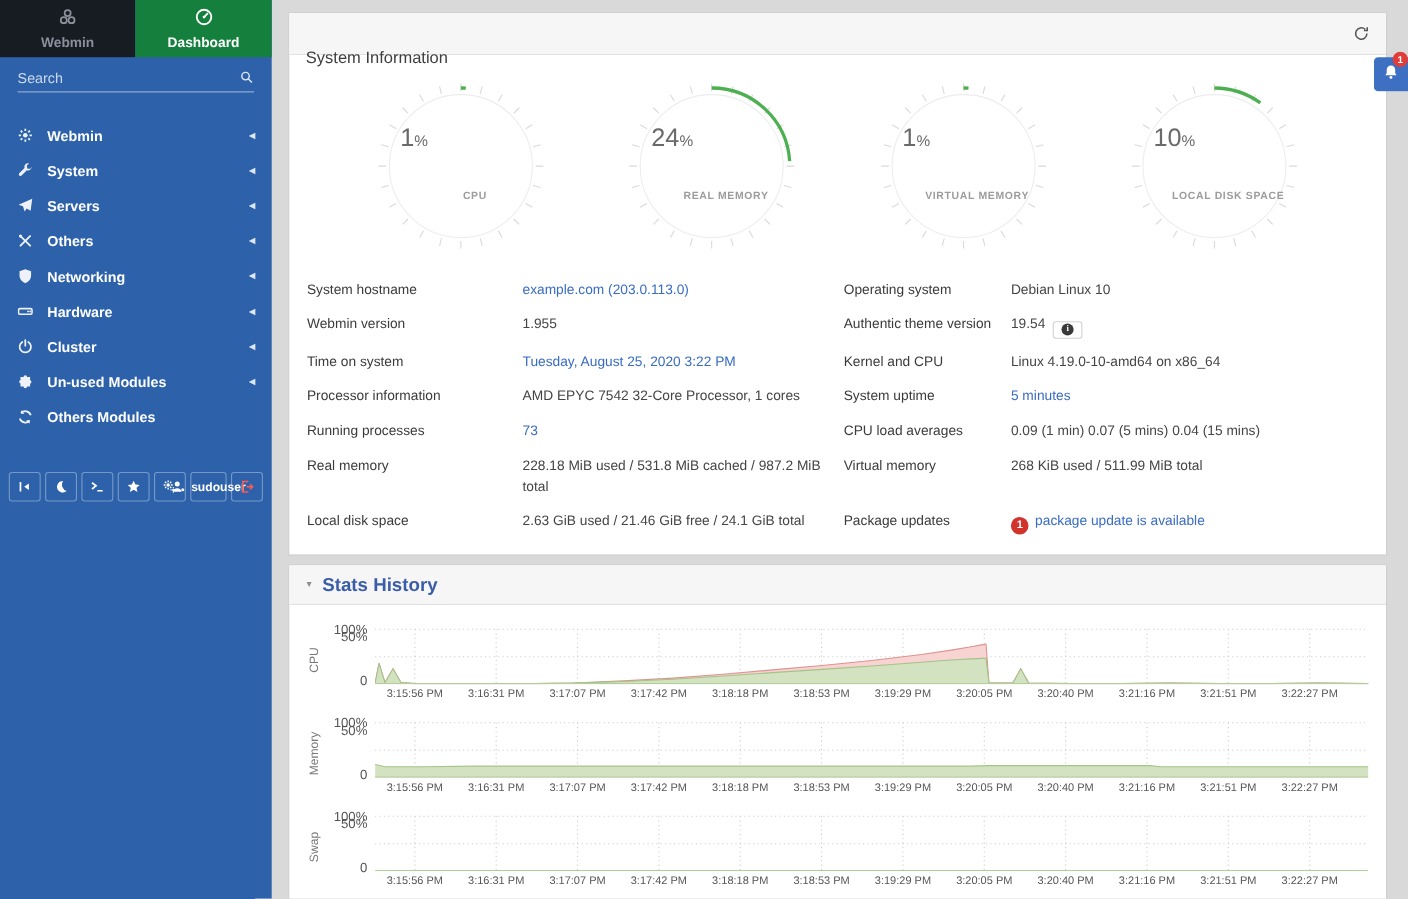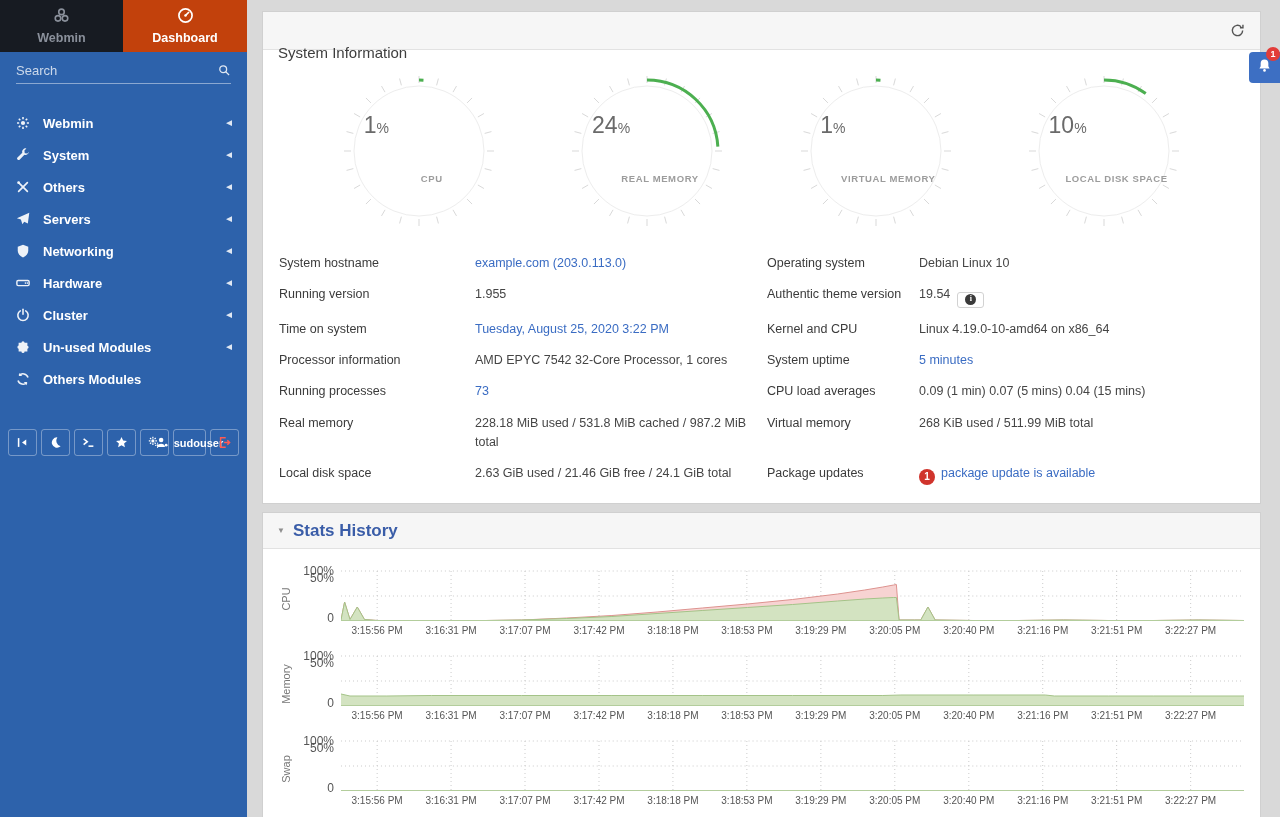--- a/index.html
+++ b/index.html
@@ -5,21 +5,21 @@
   * { box-sizing: border-box; margin: 0; padding: 0; }
   html,body { width:1280px; height:817px; overflow:hidden; }
   body { font-family:"Liberation Sans",sans-serif; background:#d9d9d9; display:flex; }
 
   
   .sidebar { width:247px; flex-shrink:0; background:#2d62ab; color:#fff; display:flex; flex-direction:column; }
   .tabs { display:flex; height:52px; flex-shrink:0; }
   .tab { display:flex; flex-direction:column; align-items:center; justify-content:center; gap:3px; cursor:pointer; }
   .tab svg { width:17px; height:17px; }
   .tab-webmin { width:123px; background:#171b22; color:#8a909b; }
-  .tab-dashboard { flex:1; background:#c2410c; color:#fff; }
+  .tab-dashboard { flex:1; background:#15803d; color:#fff; }
   .tab-label { font-size:12.5px; font-weight:bold; }
 
   .search-row { height:43px; flex-shrink:0; display:flex; align-items:center; padding:0 16px; }
   .search-wrap { flex:1; display:flex; align-items:center; border-bottom:1px solid rgba(255,255,255,.45); padding-bottom:5px; }
   .search-input { flex:1; background:transparent; border:none; outline:none; color:#fff; font-size:13px; font-family:inherit; }
   .search-input::placeholder { color:rgba(255,255,255,.75); }
   .search-icon svg { width:13px; height:13px; color:rgba(255,255,255,.85); display:block; }
 
   .menu { padding:12px 0 0; }
   .menu-item { height:32px; display:flex; align-items:center; padding:0 15px; font-size:13px; font-weight:bold; cursor:pointer; }
@@ -149,38 +149,38 @@
             <path fill="currentColor" d="M14.6 4.2a3.8 3.8 0 0 1-5 3.6l-5.5 5.5a1.7 1.7 0 0 1-2.4-2.4l5.5-5.5a3.8 3.8 0 0 1 4.7-4.8L9.6 2.9l.4 3.1 3.1.4z"></path>
           </svg>
         </span>
     <span class="mi-label">System</span>
     <span class="mi-caret">◀</span>
   </div>
 
   <div class="menu-item">
     <span class="mi-icon">
           <svg viewBox="0 0 16 16">
+            <path fill="currentColor" d="M15.2.8 1 7l4.6 1.7L7.3 14l2.1-3 4.1 2.2z"></path>
+          </svg>
+        </span>
+    <span class="mi-label">Servers</span>
+    <span class="mi-caret">◀</span>
+  </div>
+
+  <div class="menu-item">
+    <span class="mi-icon">
+          <svg viewBox="0 0 16 16">
             <g stroke="currentColor" stroke-width="1.9" stroke-linecap="round">
               <path d="M3 13 13 3"></path>
               <path d="M3 3l10 10"></path>
             </g>
             <circle cx="3" cy="3" r="1.6" fill="currentColor"></circle>
           </svg>
         </span>
     <span class="mi-label">Others</span>
-    <span class="mi-caret">◀</span>
-  </div>
-
-  <div class="menu-item">
-    <span class="mi-icon">
-          <svg viewBox="0 0 16 16">
-            <path fill="currentColor" d="M15.2.8 1 7l4.6 1.7L7.3 14l2.1-3 4.1 2.2z"></path>
-          </svg>
-        </span>
-    <span class="mi-label">Servers</span>
     <span class="mi-caret">◀</span>
   </div>
 
   <div class="menu-item">
     <span class="mi-icon">
           <svg viewBox="0 0 16 16">
             <path fill="currentColor" d="M8 .8 14 3v4.4c0 3.7-2.6 6.6-6 7.9-3.4-1.3-6-4.2-6-7.9V3z"></path>
           </svg>
         </span>
     <span class="mi-label">Networking</span>
@@ -462,21 +462,21 @@
       <table class="info-table">
         <tbody id="info-host">
   <tr>
     <td class="lbl lbl1">System hostname</td>
     <td class="val1"><span class="link">example.com (203.0.113.0)</span></td>
     <td class="lbl lbl2">Operating system</td>
     <td class="val2"><span>Debian Linux 10</span></td>
   </tr>
 
   <tr>
-    <td class="lbl lbl1">Running version</td>
+    <td class="lbl lbl1">Webmin version</td>
     <td class="val1"><span>1.955</span></td>
     <td class="lbl lbl2">Authentic theme version</td>
     <td class="val2"><span>19.54</span><span class="chip">
                   <span class="i-dot">i</span>
                 </span></td>
   </tr>
 
   <tr>
     <td class="lbl lbl1">Time on system</td>
     <td class="val1"><span class="link">Tuesday, August 25, 2020 3:22 PM</span></td>

